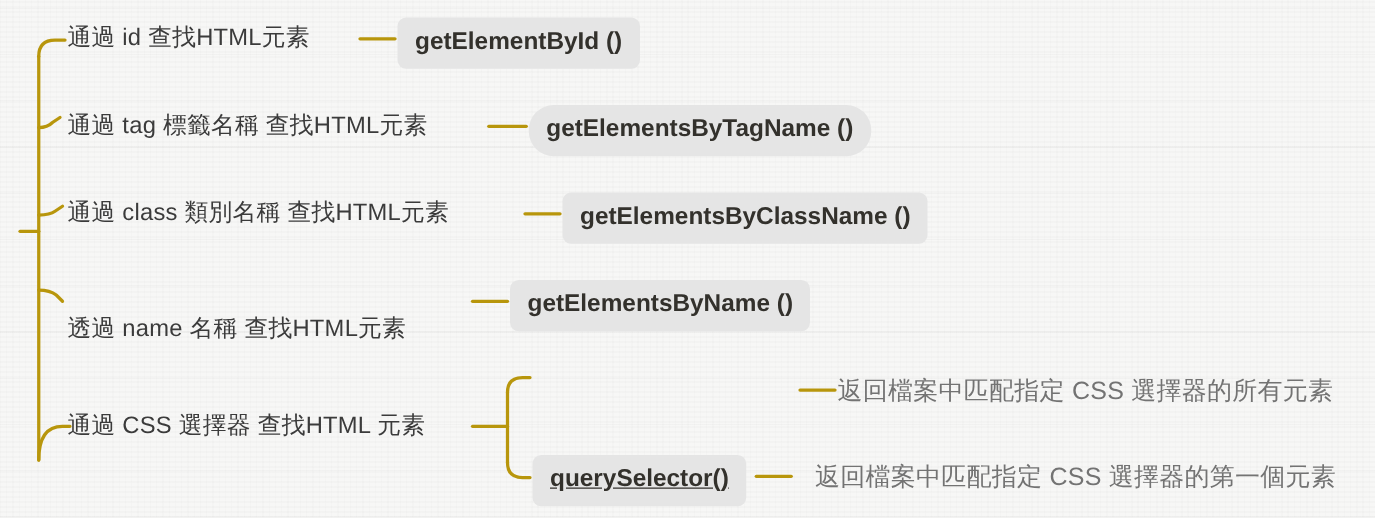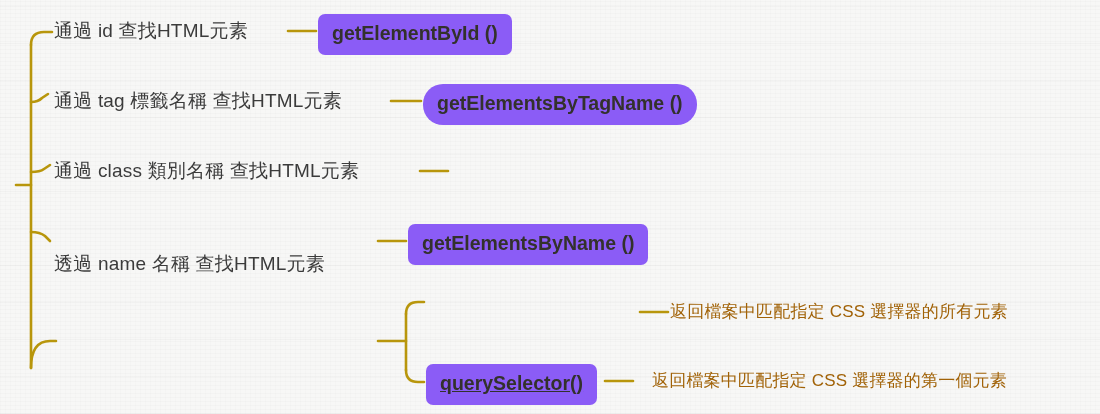--- a/index.html
+++ b/index.html
@@ -57,30 +57,30 @@
     white-space: nowrap;
     font-size: 19px;
     line-height: 1;
     letter-spacing: 0.2px;
     color: #3b3b3b;
   }
 
   .desc-label {
     position: absolute;
     white-space: nowrap;
-    font-size: 17px;
+    font-size: 20px;
     line-height: 1;
     letter-spacing: 0.2px;
-    color: #a16207;
+    color: #737373;
   }
 
   .method-box {
     position: absolute;
     white-space: nowrap;
-    background: #8b5cf6;
+    background: #e5e5e5;
     border-radius: 7px;
     color: #33312c;
     font-size: 19.5px;
     font-weight: bold;
     line-height: 1;
     padding: 10px 14px 11px 14px;
     box-sizing: border-box;
   }
 </style>
 </head>
@@ -118,23 +118,25 @@
     </g>
   </svg>
 
   <div class="node-label" style="left:38px; top:21px;">通過 id 查找HTML元素</div>
   <div class="method-box" style="left:302px; top:14px;">getElementById ()</div>
 
   <div class="node-label" style="left:38px; top:91px;">通過 tag 標籤名稱 查找HTML元素</div>
   <div class="method-box" style="left:407px; top:84px;border-radius:20px;">getElementsByTagName ()</div>
 
   <div class="node-label" style="left:38px; top:161px;">通過 class 類別名稱 查找HTML元素</div>
+  <div class="method-box" style="left:434px; top:154px;">getElementsByClassName ()</div>
 
   <div class="node-label" style="left:38px; top:231px;margin-top:23px;">透過 name 名稱 查找HTML元素</div>
   <div class="method-box" style="left:392px; top:224px;">getElementsByName ()</div>
 
+  <div class="node-label" style="left:38px; top:331px;">通過 CSS 選擇器 查找HTML 元素</div>
 
   <div class="desc-label" style="left:654px; top:303px;">返回檔案中匹配指定 CSS 選擇器的所有元素</div>
 
   <div class="method-box" style="left:410px; top:364px;text-decoration:underline;">querySelector()</div>
   <div class="desc-label" style="left:619px; top:372px;margin-left:17px;">返回檔案中匹配指定 CSS 選擇器的第一個元素</div>
 
 </div>
 
 </body></html>

